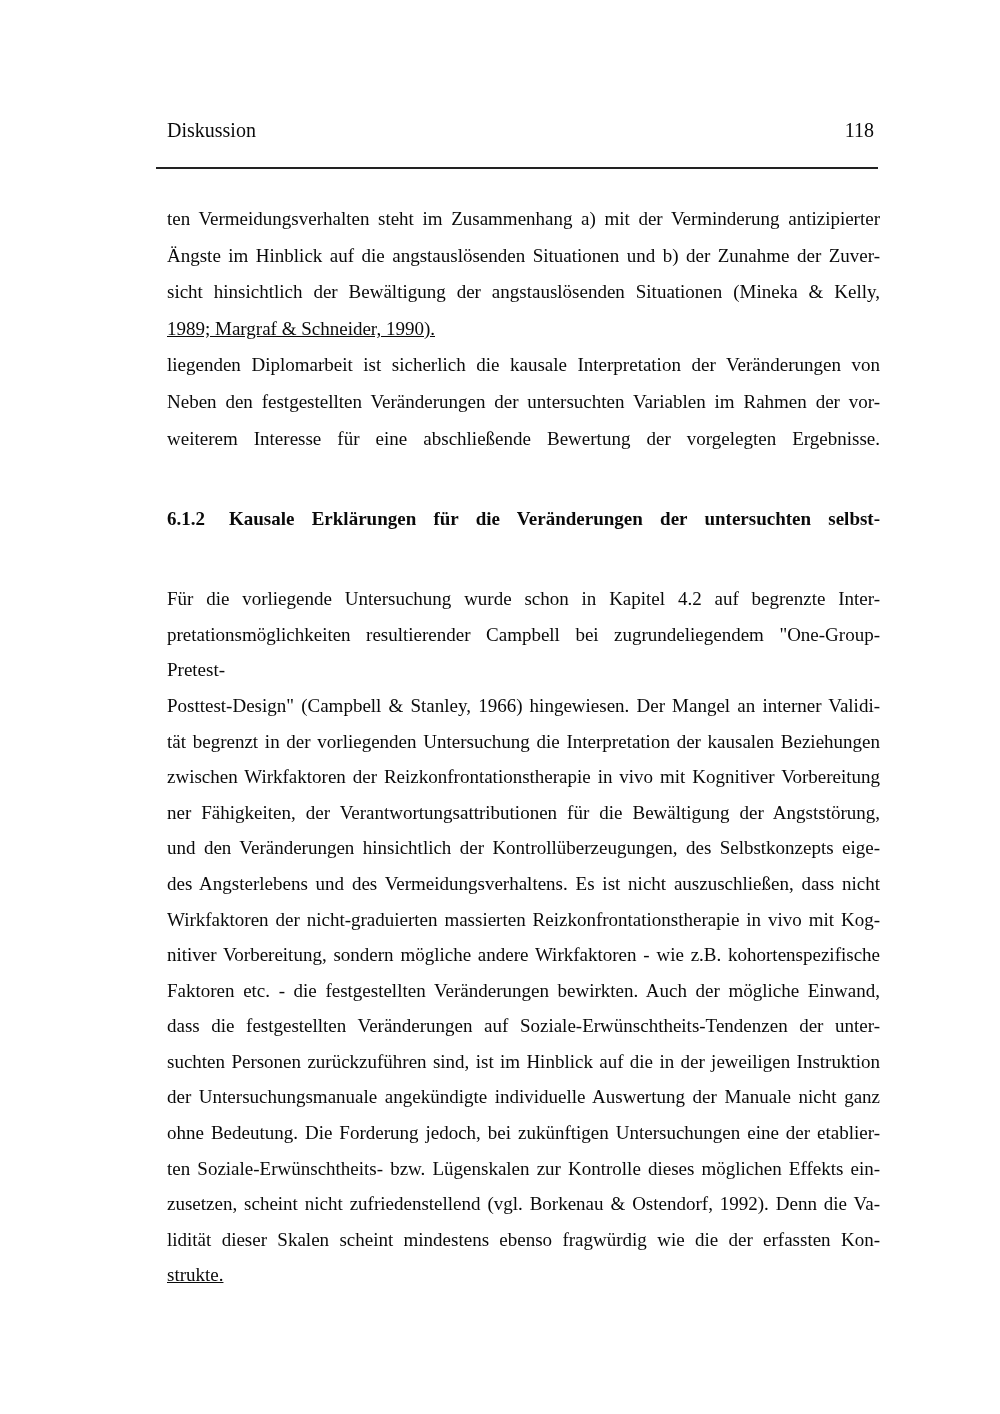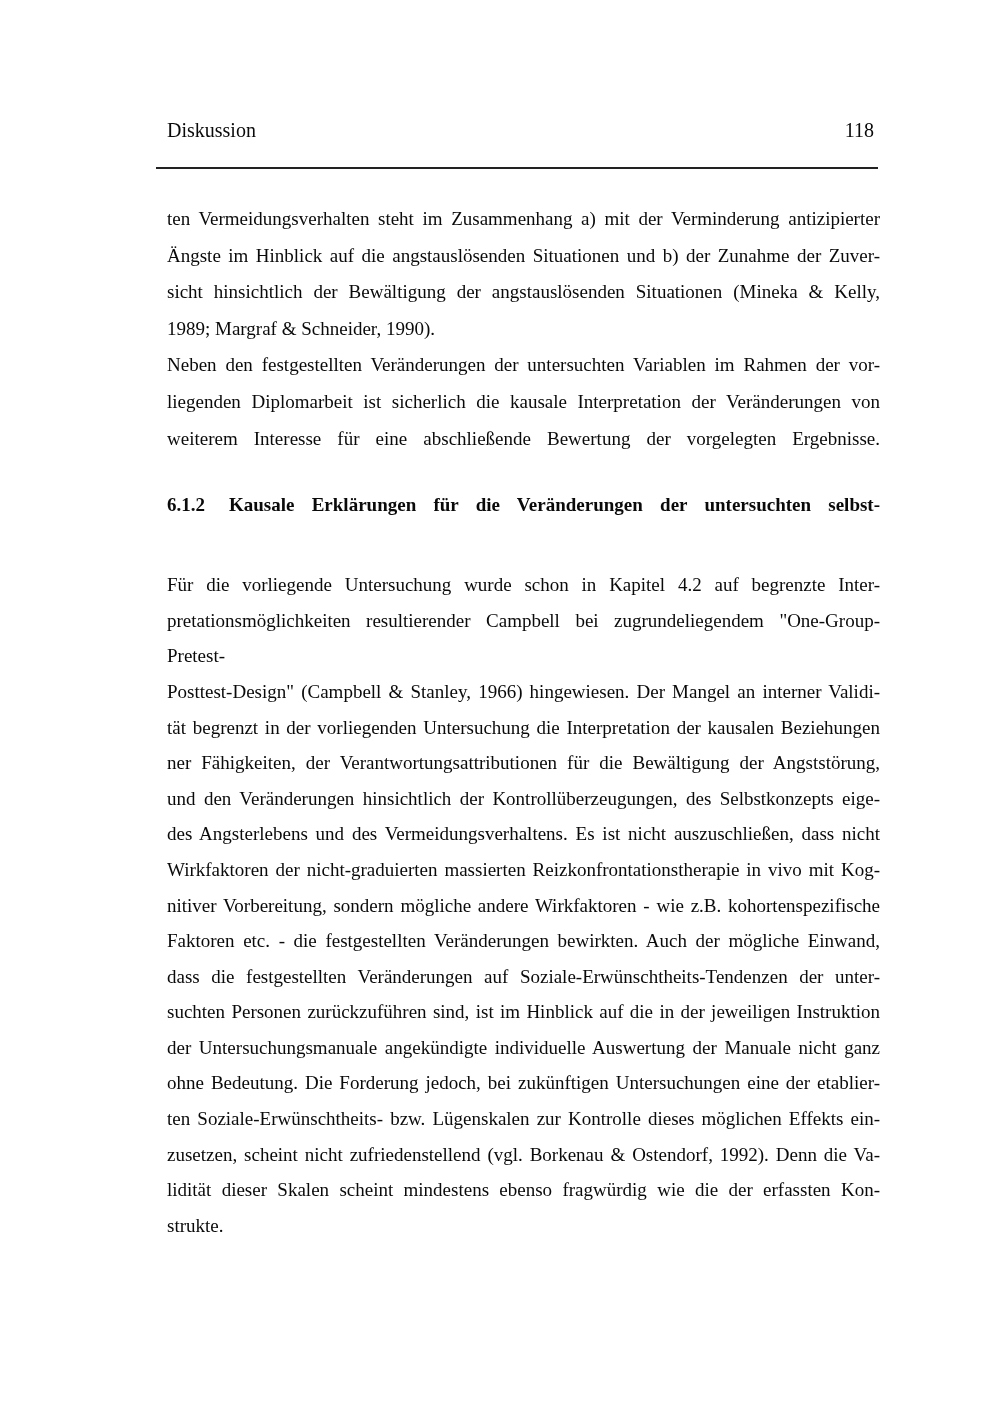--- a/index.html
+++ b/index.html
@@ -47,24 +47,25 @@
     font-size: 19px;
   }
   .para .line {
     line-height: 36.6px;
     text-align: justify;
     text-align-last: justify;
   }
   .para .line.last {
     text-align: right;
     text-align-last: left;
+    text-decoration: underline;
   }
   .section-heading {
     position: relative;
-    margin-top: 29px;
+    margin-top: 43px;
     padding-left: 62px;
     font-weight: bold;
   }
   .section-heading .hline {
     line-height: 37px;
     text-align: justify;
     text-align-last: justify;
   }
   .heading-number {
     position: absolute;
@@ -95,35 +96,36 @@
   <div class="content">
 
     <div class="para">
       <div class="line">ten Vermeidungsverhalten steht im Zusammenhang a) mit der Verminderung antizipierter</div>
       <div class="line">Ängste im Hinblick auf die angstauslösenden Situationen und b) der Zunahme der Zuver-</div>
       <div class="line">sicht hinsichtlich der Bewältigung der angstauslösenden Situationen (Mineka &amp; Kelly,</div>
       <div class="line last">1989; Margraf &amp; Schneider, 1990).</div>
     </div>
 
     <div class="para">
+      <div class="line">liegenden Diplomarbeit ist sicherlich die kausale Interpretation der Veränderungen von</div>
       <div class="line">Neben den festgestellten Veränderungen der untersuchten Variablen im Rahmen der vor-</div>
-      <div class="line">liegenden Diplomarbeit ist sicherlich die kausale Interpretation der Veränderungen von</div>
       <div class="line">weiterem Interesse für eine abschließende Bewertung der vorgelegten Ergebnisse.</div>
     </div>
 
     <div class="section-heading">
       <span class="heading-number">6.1.2</span>
       <div class="hline">Kausale Erklärungen für die Veränderungen der untersuchten selbst-</div>
     </div>
 
     <div class="para p3">
       <div class="line">Für die vorliegende Untersuchung wurde schon in Kapitel 4.2 auf begrenzte Inter-</div>
       <div class="line">pretationsmöglichkeiten resultierender Campbell bei zugrundeliegendem "One-Group-Pretest-</div>
       <div class="line">Posttest-Design" (Campbell &amp; Stanley, 1966) hingewiesen. Der Mangel an interner Validi-</div>
       <div class="line">tät begrenzt in der vorliegenden Untersuchung die Interpretation der kausalen Beziehungen</div>
+      <div class="line">zwischen Wirkfaktoren der Reizkonfrontationstherapie in vivo mit Kognitiver Vorbereitung</div>
       <div class="line">ner Fähigkeiten, der Verantwortungsattributionen für die Bewältigung der Angststörung,</div>
       <div class="line">und den Veränderungen hinsichtlich der Kontrollüberzeugungen, des Selbstkonzepts eige-</div>
       <div class="line">des Angsterlebens und des Vermeidungsverhaltens. Es ist nicht auszuschließen, dass nicht</div>
       <div class="line">Wirkfaktoren der nicht-graduierten massierten Reizkonfrontationstherapie in vivo mit Kog-</div>
       <div class="line">nitiver Vorbereitung, sondern mögliche andere Wirkfaktoren - wie z.B. kohortenspezifische</div>
       <div class="line">Faktoren etc. - die festgestellten Veränderungen bewirkten. Auch der mögliche Einwand,</div>
       <div class="line">dass die festgestellten Veränderungen auf Soziale-Erwünschtheits-Tendenzen der unter-</div>
       <div class="line">suchten Personen zurückzuführen sind, ist im Hinblick auf die in der jeweiligen Instruktion</div>
       <div class="line">der Untersuchungsmanuale angekündigte individuelle Auswertung der Manuale nicht ganz</div>
       <div class="line">ohne Bedeutung. Die Forderung jedoch, bei zukünftigen Untersuchungen eine der etablier-</div>

